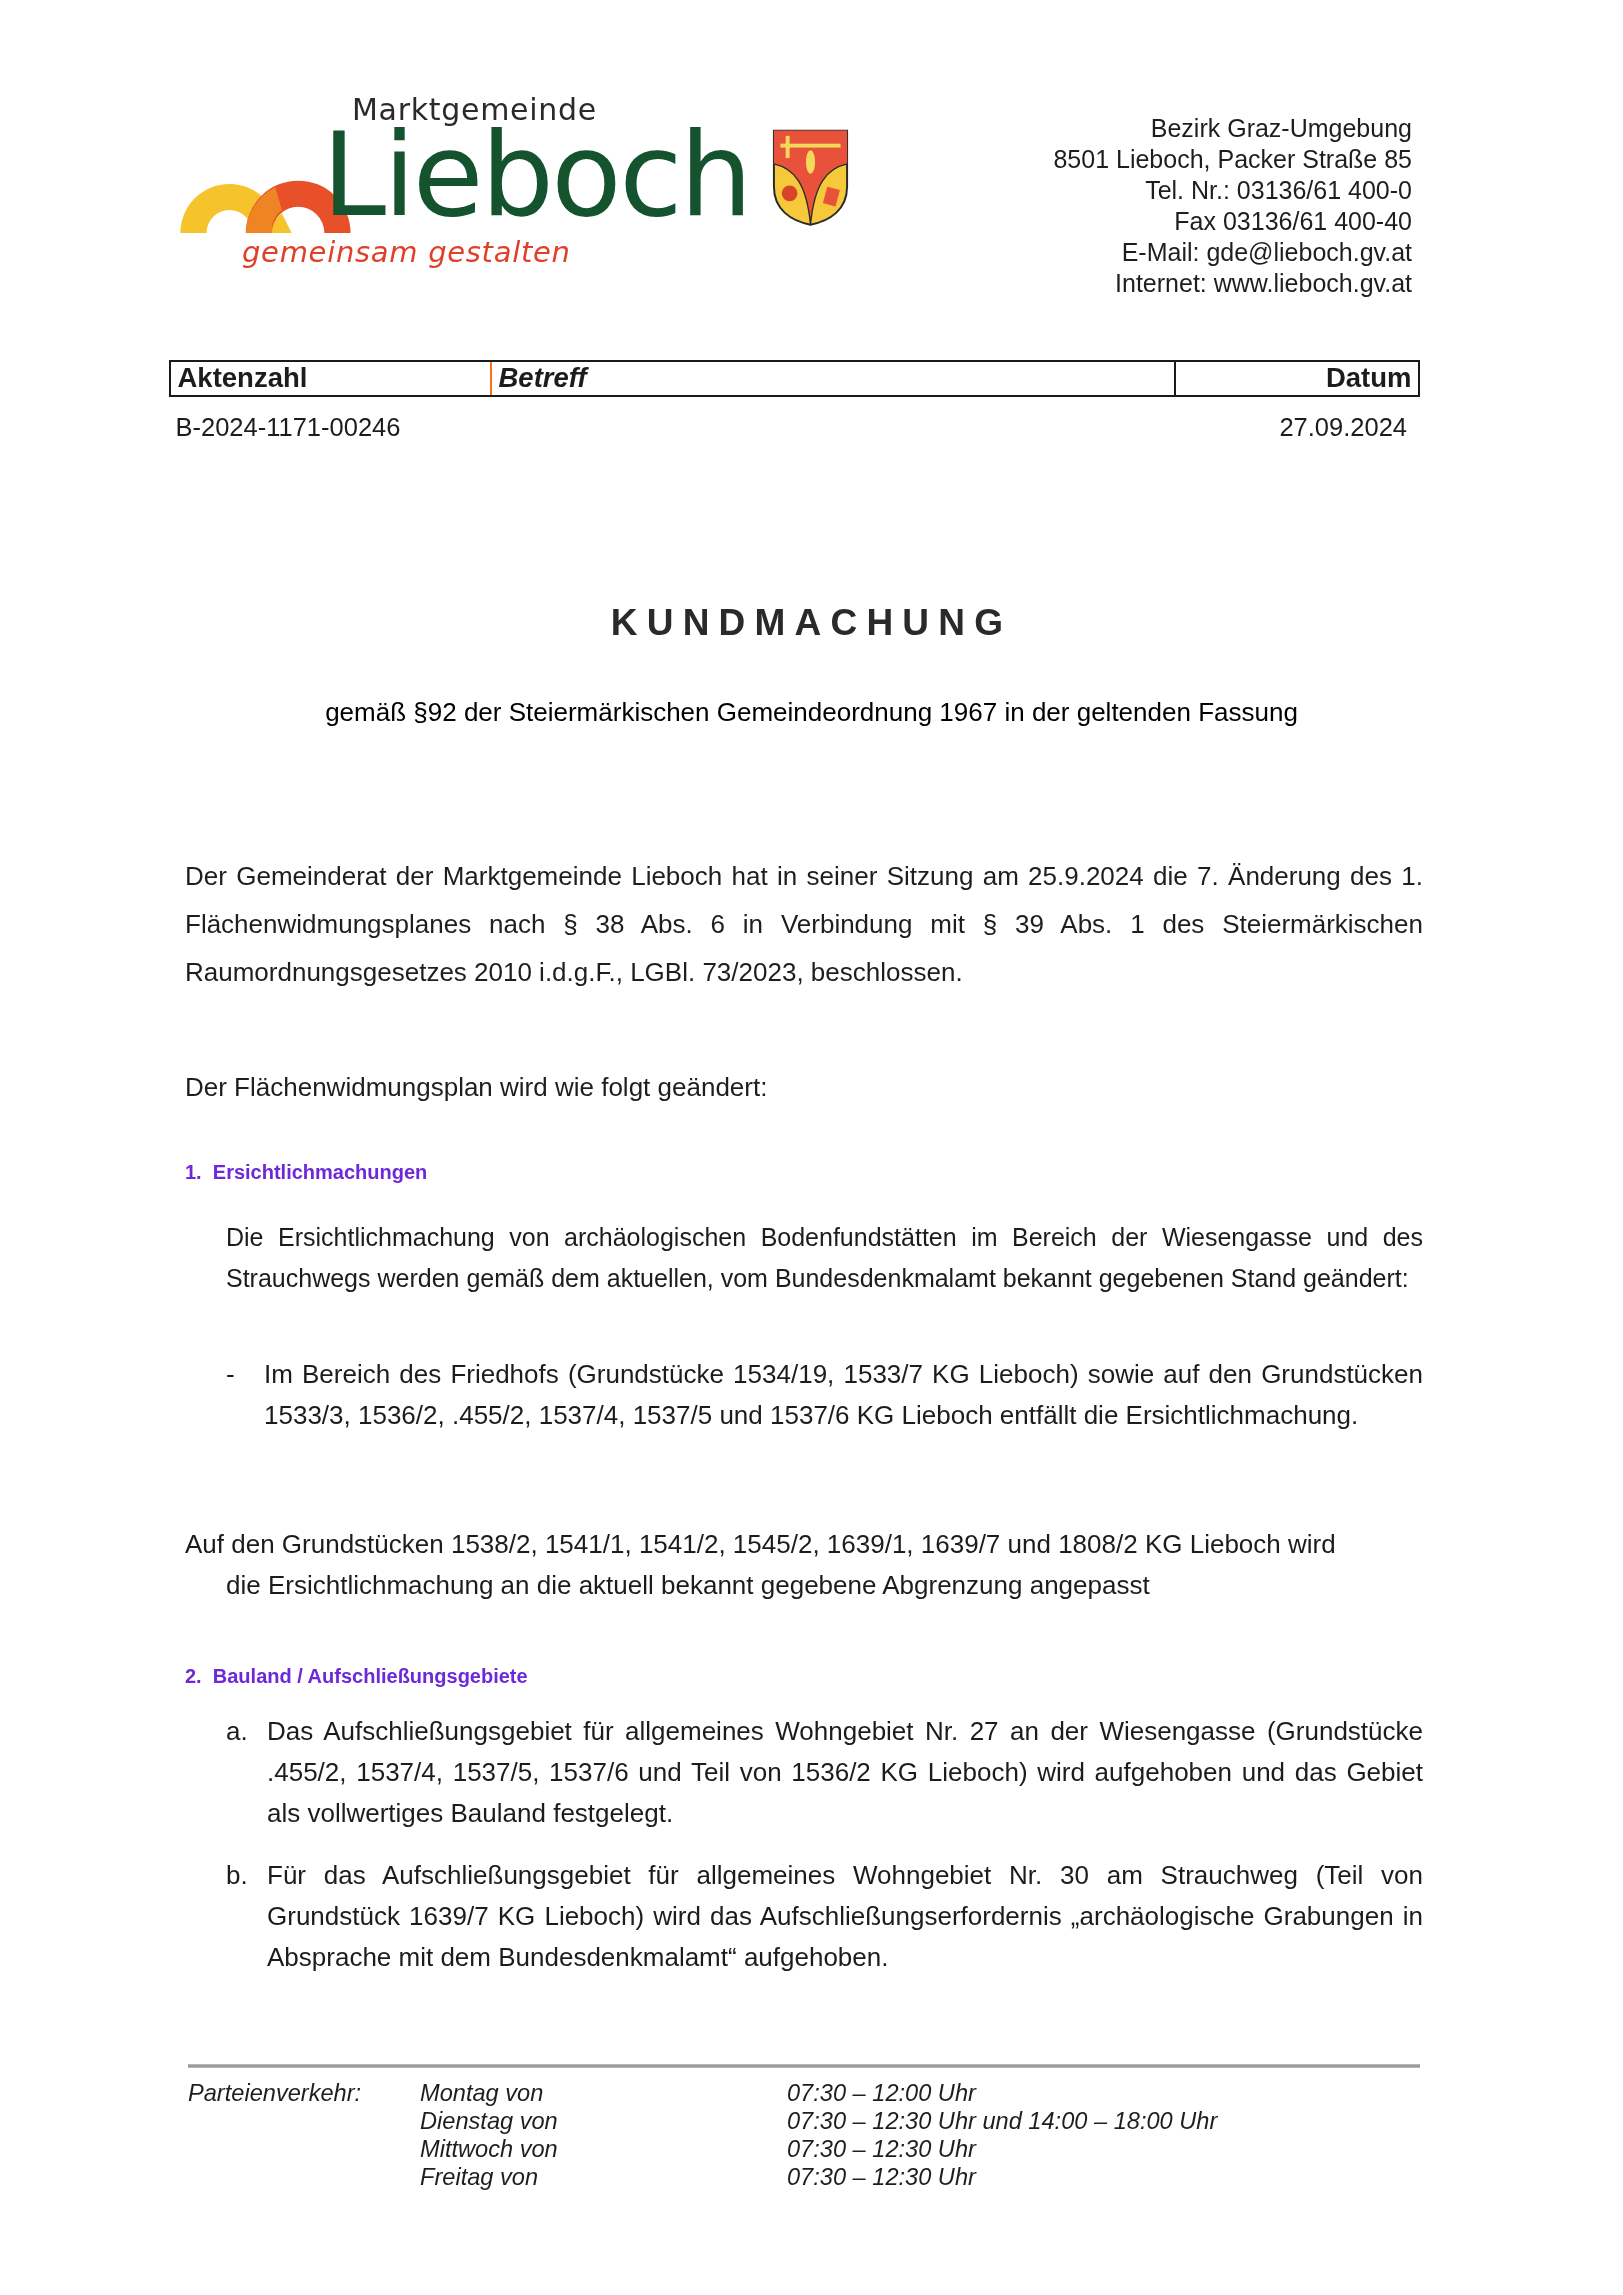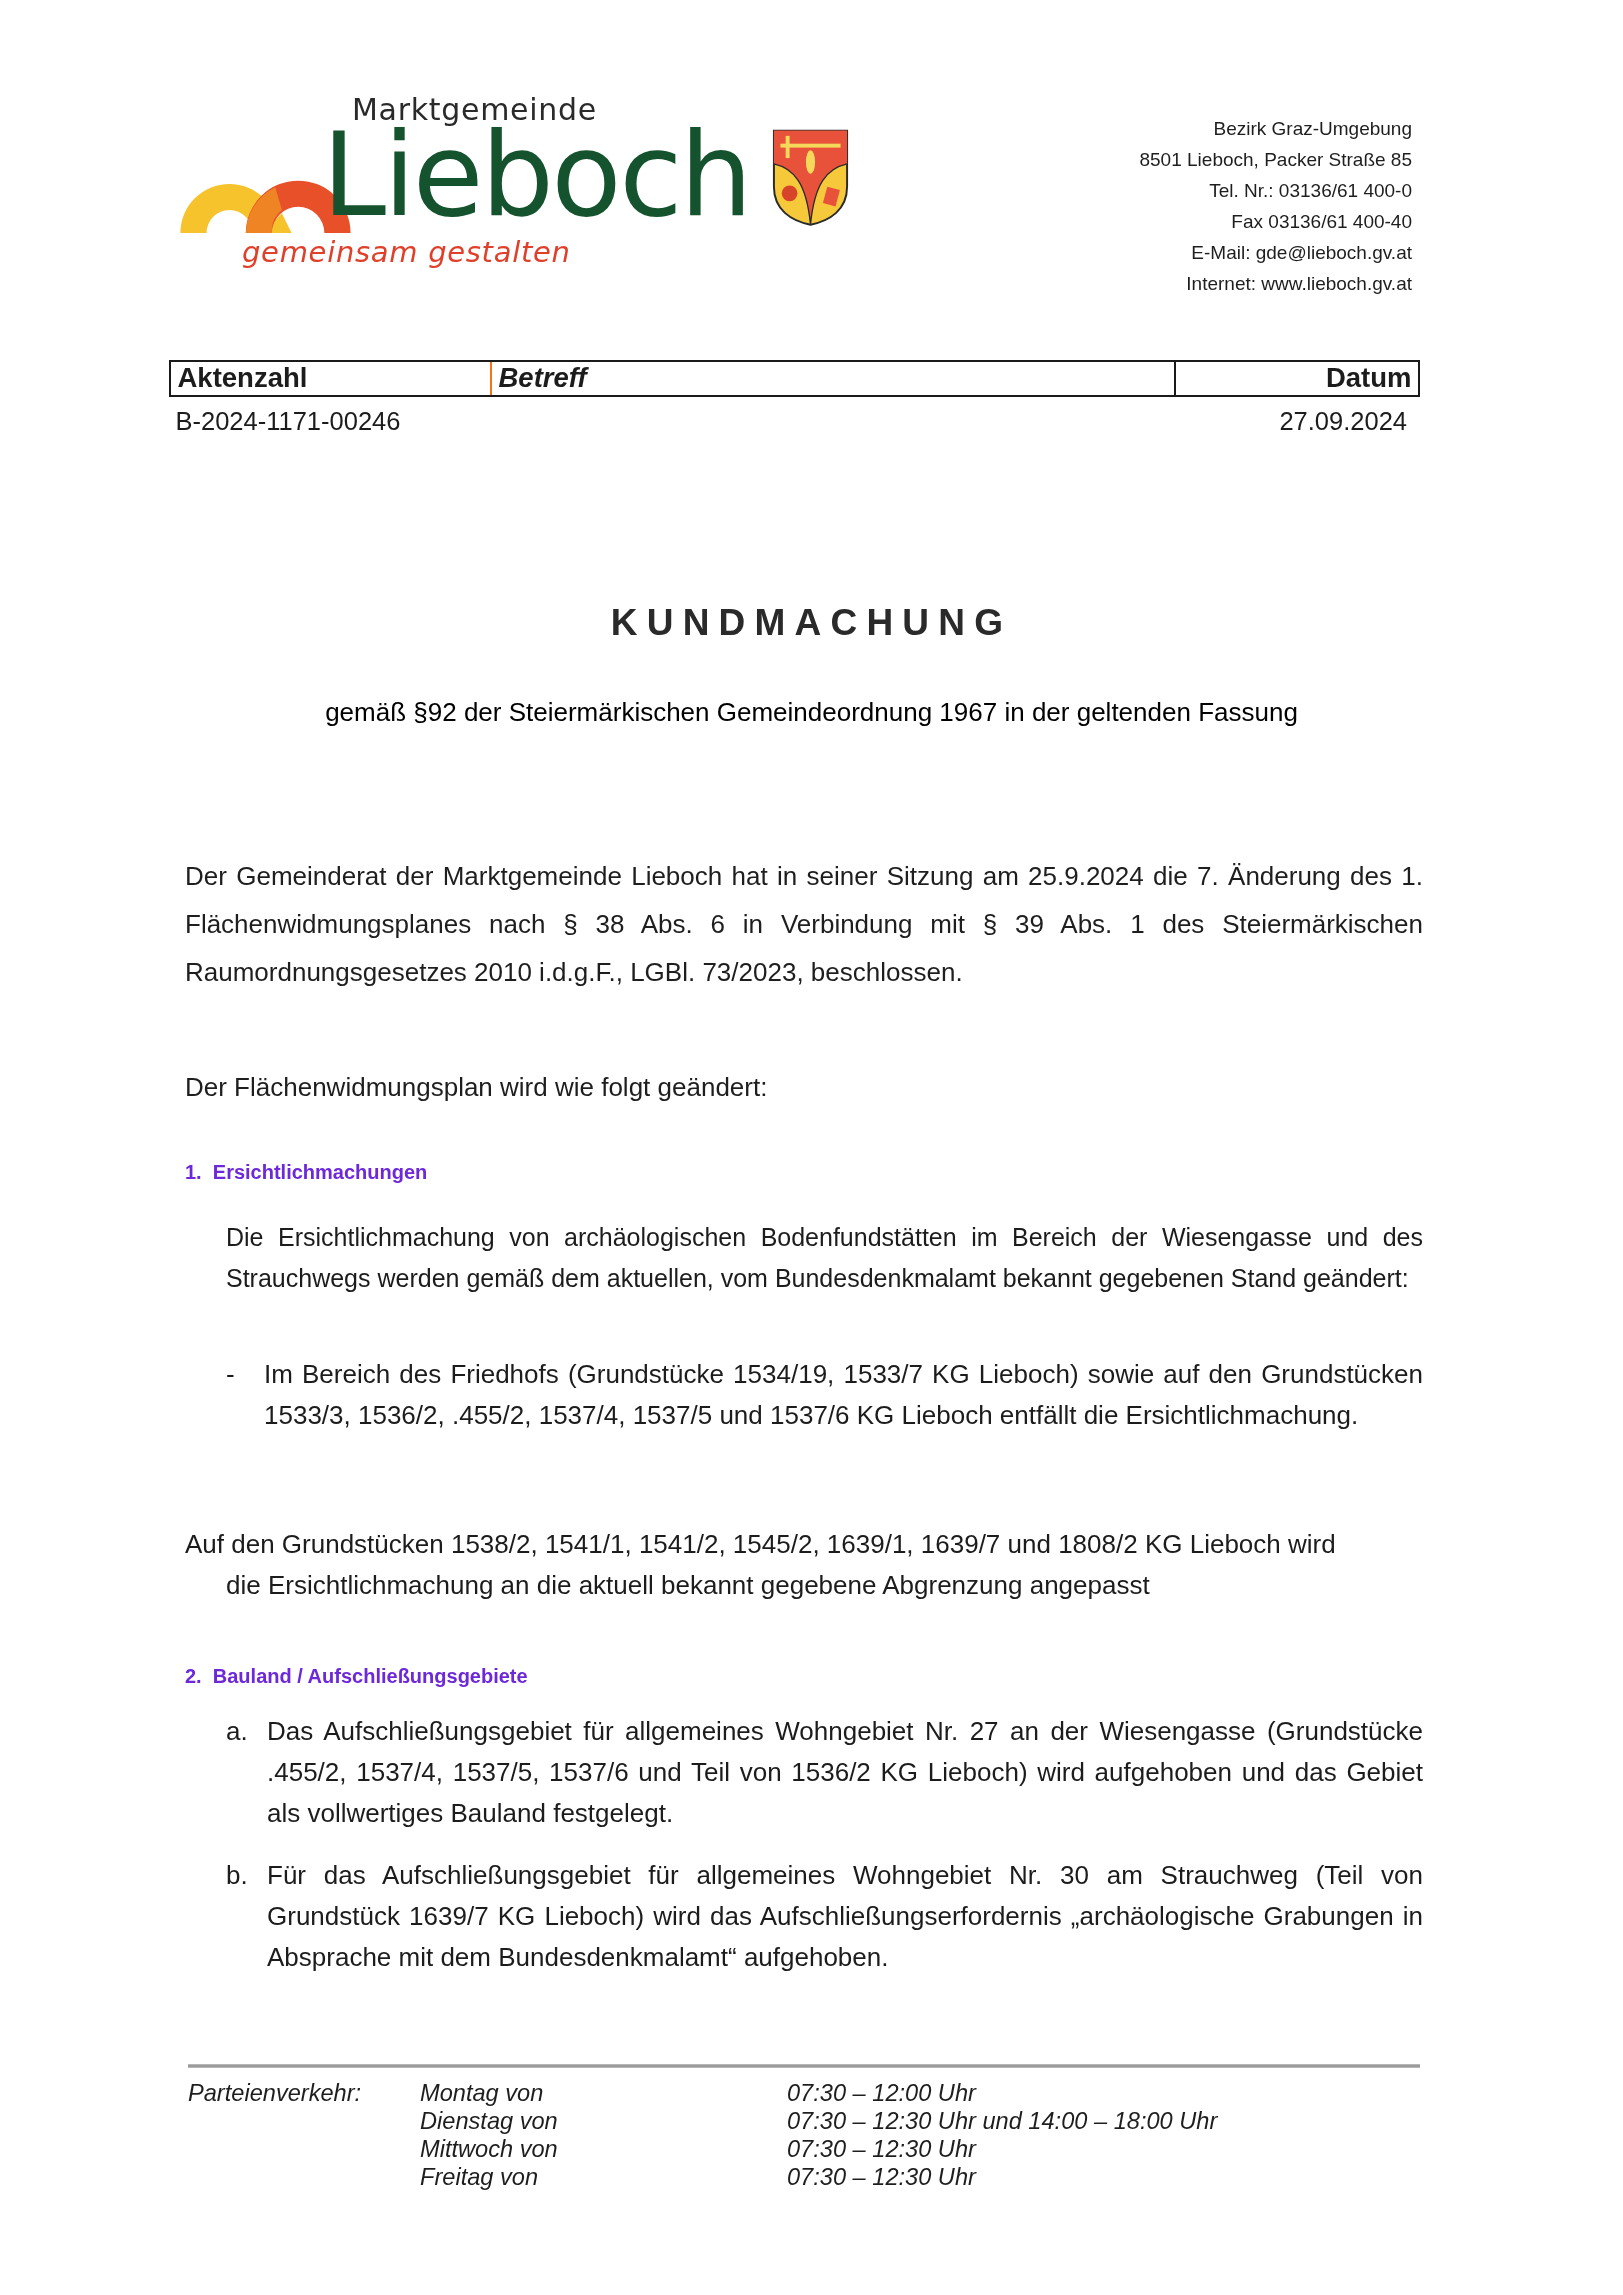--- a/index.html
+++ b/index.html
@@ -11,31 +11,31 @@
   .logo-kicker { position: absolute; left: 175px; top: 0px; font-size: 30px; color: #2a2a2a;
                  letter-spacing: 0.7px; font-family: "DejaVu Sans", sans-serif; font-weight: normal; }
   .logo-name { position: absolute; left: 145px; top: 26px; font-size: 115px; color: #14532d;
                letter-spacing: -2.6px; font-family: "DejaVu Sans", sans-serif; font-weight: normal; line-height: 1; }
   .logo-arcs { position: absolute; left: 0; top: 69px; width: 190px; height: 72px; }
   .logo-tagline { position: absolute; left: 65px; top: 143px; font-size: 29px; color: #e0402a;
                   font-style: oblique; font-family: "DejaVu Sans", sans-serif; letter-spacing: 0.7px; }
   .crest { position: absolute; left: 771px; top: 128px; width: 79px; height: 98px; }
 
   .contact { position: absolute; right: 211px; top: 113px; text-align: right;
-             font-size: 19px; line-height: 31px; color: #1e1e1e; }
+             font-size: 25px; line-height: 31px; color: #1e1e1e; }
   .contact div { white-space: nowrap; }
 
   
   .ref { position: absolute; left: 169px; top: 360px; width: 1251px; }
   .ref-head { display: flex; border: 2.6px solid #1a1a1a; height: 37px; box-sizing: border-box; }
   .ref-head .cell { font-weight: bold; font-size: 27.5px; line-height: 31px; padding: 0 6.5px; box-sizing: border-box; }
   .ref-head .c1 { width: 321px; border-right: 2px solid #f97316; }
   .ref-head .c2 { width: 684px; border-right: 2px solid #1a1a1a; font-style: italic; }
   .ref-head .c3 { flex: 1; text-align: right; }
-  .ref-vals { display: flex; font-size: 25.5px; margin-top: 10px; }
+  .ref-vals { display: flex; font-size: 25.5px; margin-top: 16px; }
   .ref-vals .c1 { width: 321px; padding-left: 6.5px; box-sizing: border-box; }
   .ref-vals .c2 { width: 684px; padding-left: 6.5px; box-sizing: border-box; }
   .ref-vals .c3 { flex: 1; text-align: right; padding-right: 13px; }
 
   
   .title { position: absolute; left: 0; width: 1623px; top: 602px; text-align: center;
            font-size: 37px; font-weight: bold; letter-spacing: 9.2px; color: #2a2a2a; }
   .subtitle { position: absolute; left: 0; width: 1623px; top: 697px; text-align: center;
               font-size: 26px; color: #000000; }
 

